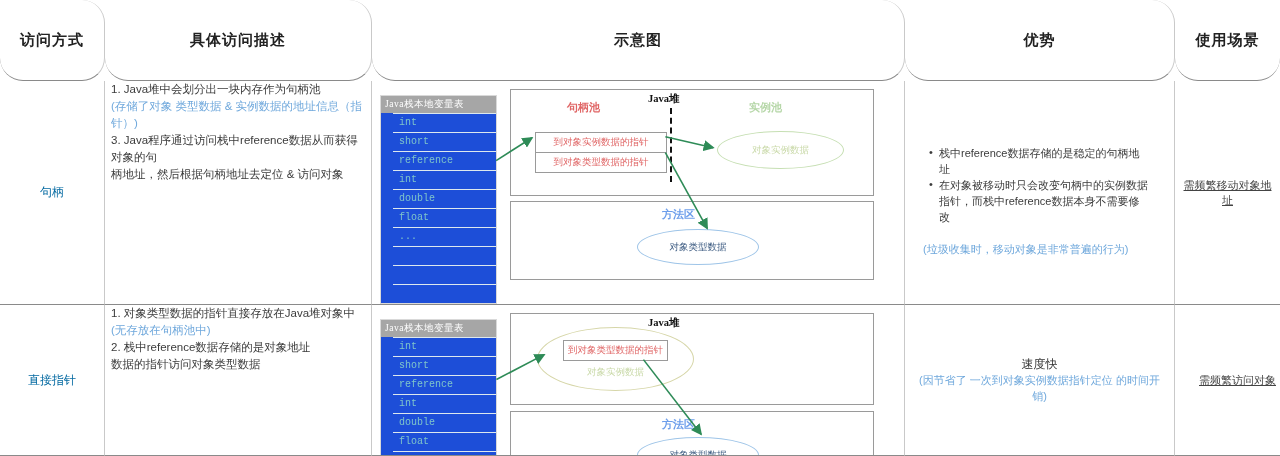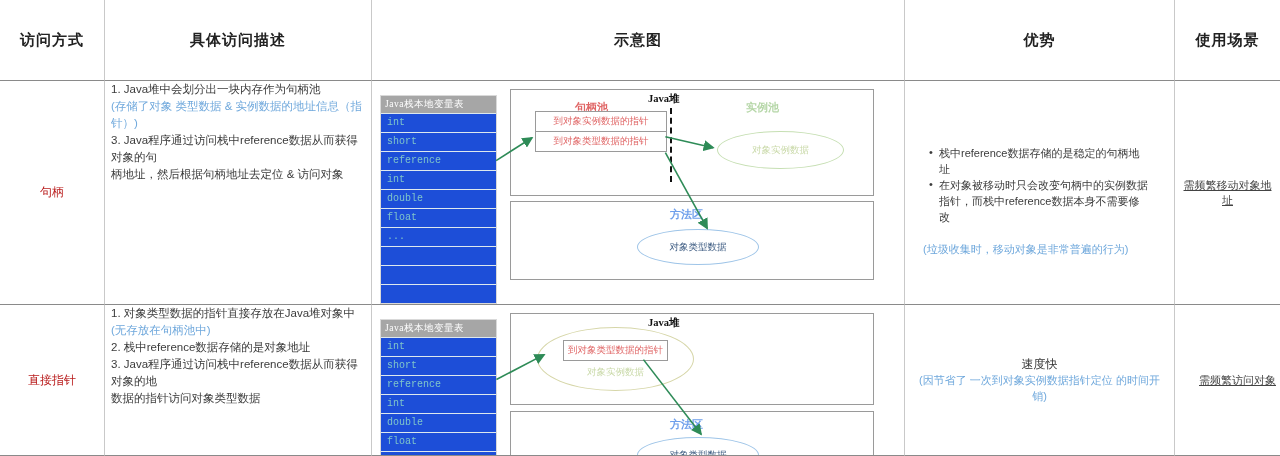--- a/index.html
+++ b/index.html
@@ -19,25 +19,25 @@
     box-sizing:border-box;
     border-right:1px solid #c9c9c9;
     border-bottom:1px solid #8a8a8a;
     position:relative;
     overflow:hidden;
     background:#fff;
   }
   .cell.last-col{border-right:none;}
   .hdr{
     display:flex;align-items:center;justify-content:center;
-    font-size:15px;font-weight:bold;color:#222;letter-spacing:1px;
+    font-size:15px;font-weight:bold;color:#222;letter-spacing:1px;border-radius:23px;
   }
   .rowlabel{
     display:flex;align-items:center;justify-content:center;
-    font-size:12px;color:#b91c1c;
+    font-size:12px;color:#0369a1;
   }
   .desc{
     padding:0 6px;
     display:flex;flex-direction:column;
     height:100%;
     font-size:11.5px;line-height:17px;color:#3b3b3b;
   }
   .desc .note{color:#6fa8dc;}
   .adv{
     padding:0 8px;
@@ -64,34 +64,33 @@
     border:1px solid #d9d9d9;background:#1d4ed8;
   }
   .stack .sthead{
     background:#a6a6a6;color:#fff;font-size:9.5px;
     font-family:"Liberation Serif","DejaVu Serif",serif;
     padding:2px 4px;letter-spacing:.5px;
   }
   .stack .strow{
     border-top:1px solid #dde8ee;
     font-family:"Liberation Mono","DejaVu Sans Mono",monospace;
-    font-size:10px;color:#7fc5c9;padding:2px 6px;height:14px;line-height:14px;
+    font-size:10px;color:#7fc5c9;padding:2px 6px;height:14px;line-height:14px;margin-left:12px;
   }
   .stack .strow.empty{color:transparent;}
   .heapbox{
     position:absolute;border:1px solid #9a9a9a;background:#fff;
   }
   .heaplabel{
     position:absolute;font-size:10.5px;font-weight:bold;color:#111;
     font-family:"Liberation Serif","DejaVu Serif",serif;
   }
   .poollabel{
     position:absolute;font-size:11px;font-weight:bold;
     font-family:Liberation Serif, serif;
-    margin-left:8px;
   }
   .ptrbox{
     position:absolute;border:1px solid #9a9a9a;background:#fff;
   }
   .ptrbox div{
     font-size:9.5px;color:#e06666;text-align:center;
     padding:3px 4px;white-space:nowrap;
   }
   .ptrbox div + div{border-top:1px solid #9a9a9a;}
   .ellipse{
@@ -153,23 +152,23 @@
         <div class="strow empty">&nbsp;</div>
         <div class="strow empty">&nbsp;</div>
         <div class="strow empty">&nbsp;</div>
       </div>
 
       <div class="heapbox" style="left:138px;top:8px;width:362px;height:105px;"></div>
       <div class="heaplabel" style="left:276px;top:11px;">Java堆</div>
       <div class="dashline" style="left:298px;top:27px;height:74px;"></div>
 
       <div class="poollabel" style="left:195px;top:19px;color:#e06666;">句柄池</div>
-      <div class="poollabel" style="left:366px;top:19px;color:#b6d7a8;">实例池</div>
-
-      <div class="ptrbox" style="left:163px;top:30px;width:130px;">
+      <div class="poollabel" style="left:377px;top:19px;color:#b6d7a8;">实例池</div>
+
+      <div class="ptrbox" style="left:163px;top:51px;width:130px;">
         <div>到对象实例数据的指针</div>
         <div>到对象类型数据的指针</div>
       </div>
 
       <div class="ellipse" style="left:345px;top:50px;width:125px;height:36px;border:1px solid #c6dfb3;color:#c9d9a8;">
         <span>对象实例数据</span>
       </div>
 
       <div class="heapbox" style="left:138px;top:120px;width:362px;height:77px;"></div>
       <div class="poollabel" style="left:290px;top:126px;color:#6d9eeb;">方法区</div>
@@ -206,21 +205,20 @@
 
   <div class="cell rowlabel">
     <span>直接指针</span>
   </div>
 
   <div class="cell">
     <div class="desc">
       <div>1. 对象类型数据的指针直接存放在Java堆对象中</div>
       <div class="note">(无存放在句柄池中)</div>
       <div>2. 栈中reference数据存储的是对象地址</div>
-      <div>3. Java程序通过访问栈中reference数据从而获得对象的地</div>
       <div>数据的指针访问对象类型数据</div>
     </div>
   </div>
 
   <div class="cell">
     <div class="diagram">
 
       <div class="stack">
         <div class="sthead">Java栈本地变量表</div>
         <div class="strow">int</div>

